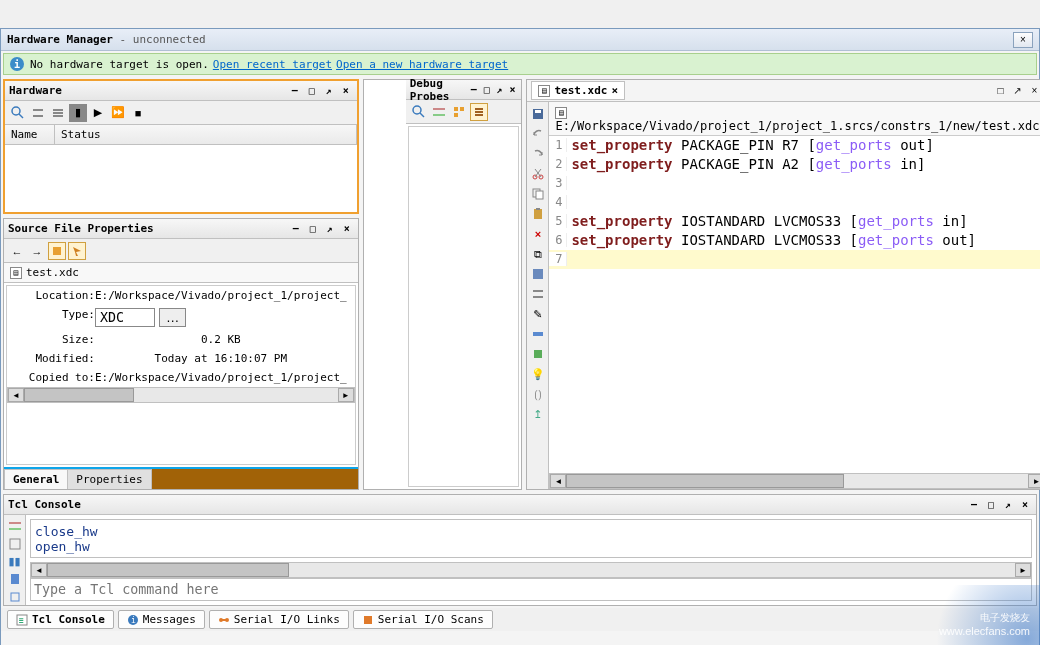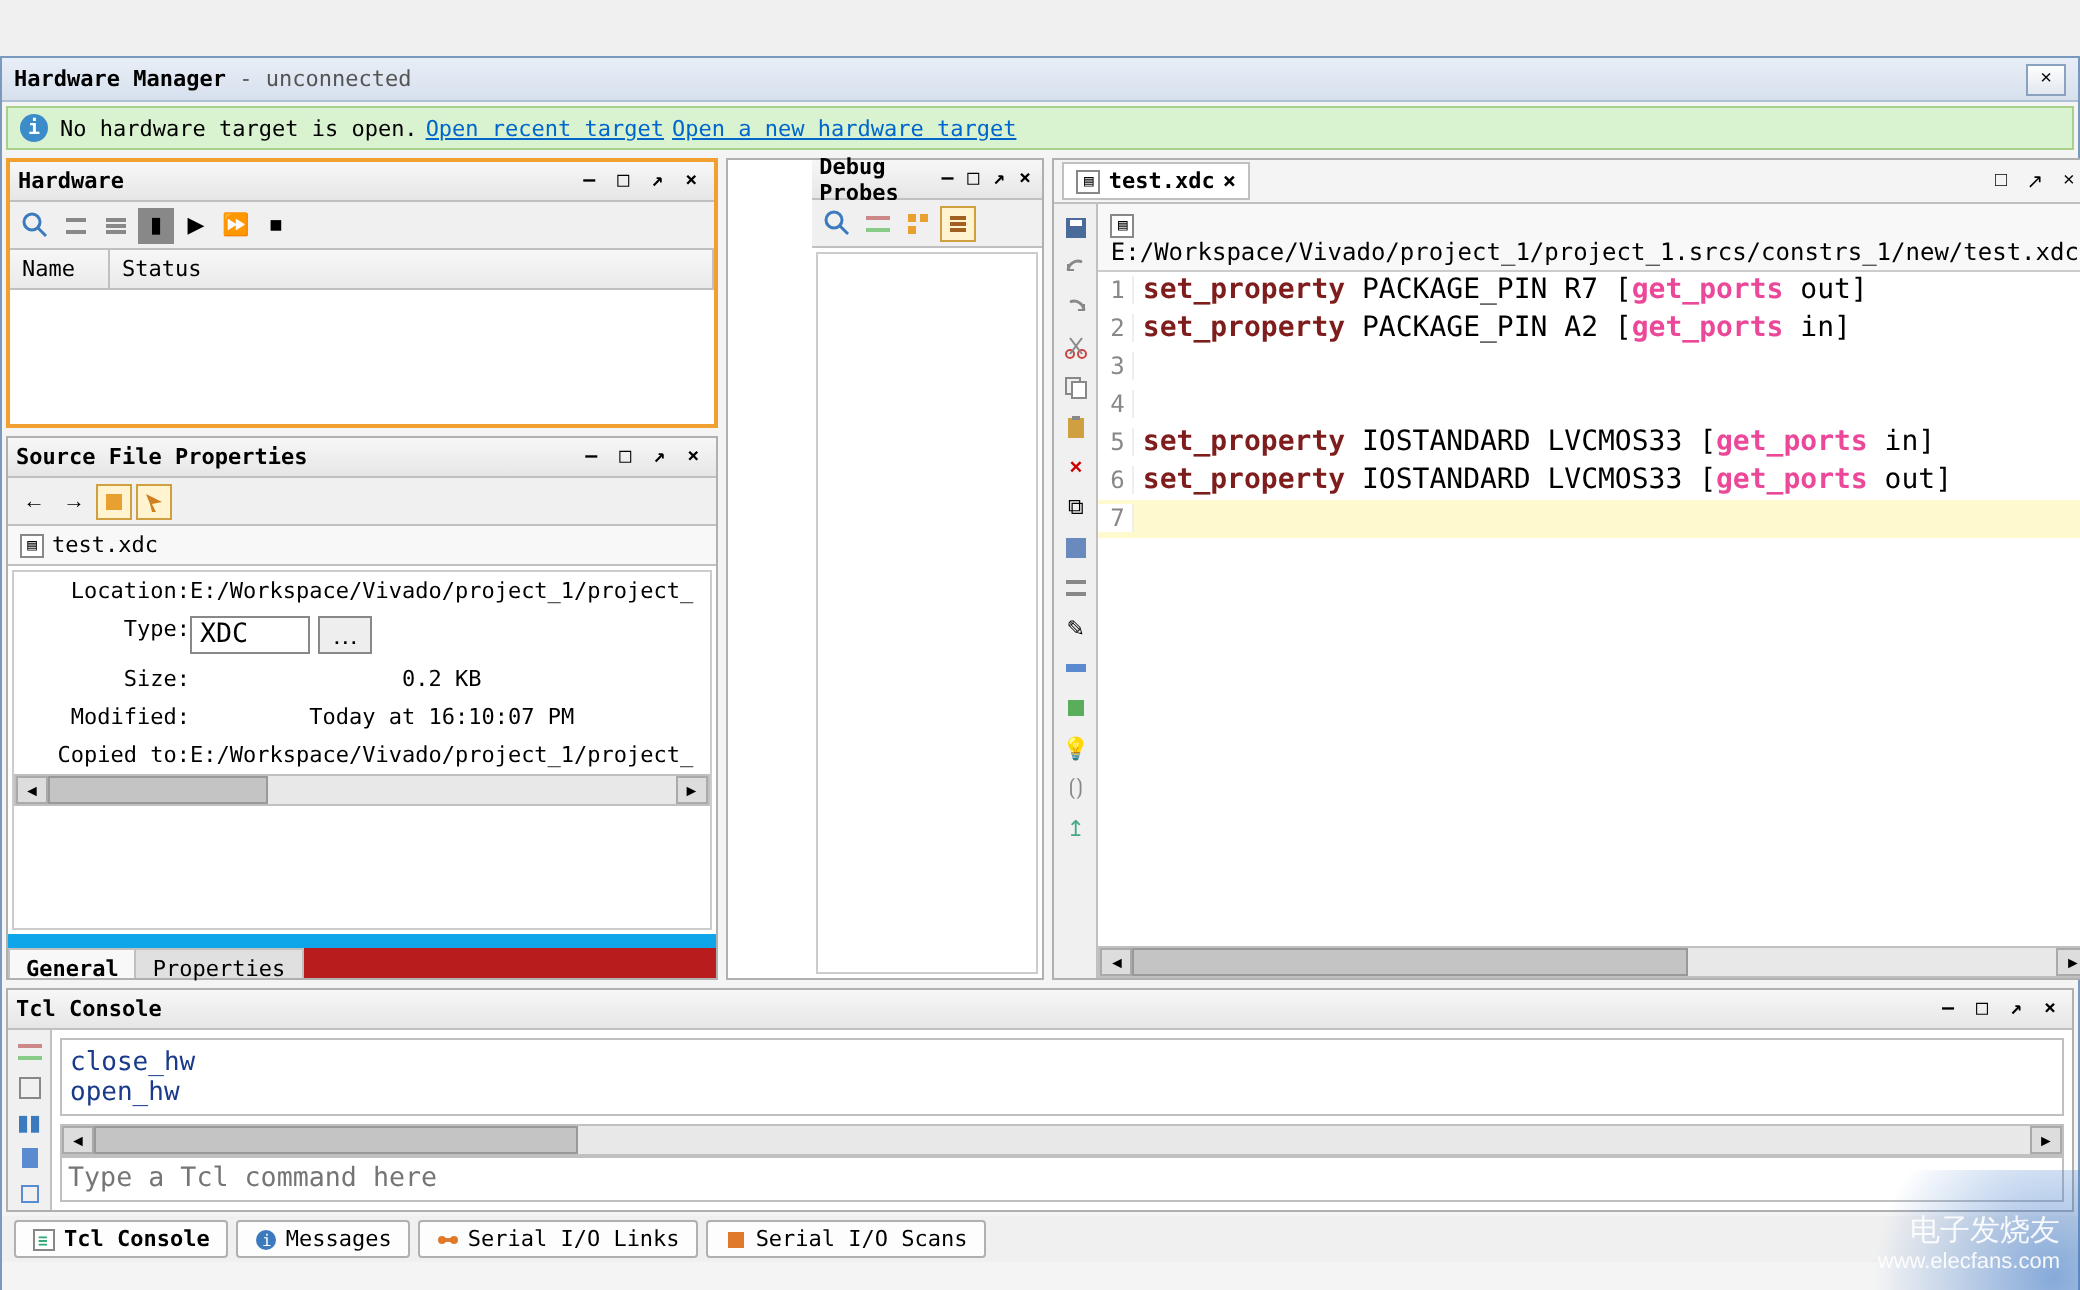--- a/index.html
+++ b/index.html
@@ -34,37 +34,37 @@
 .hw-body { flex: 1; background: #fff; }
 .hw-cols { background: linear-gradient(#f7f7f7,#eaeaea); border-bottom: 1px solid #c0c0c0; height: 20px; display: flex; }
 .hw-col { border-right: 1px solid #c0c0c0; padding: 3px 6px; font-family: Consolas, monospace; }
 
 .props { flex: 1; background: #fff; }
 .prop-row { display: flex; padding: 3px 8px; font-family: Consolas, monospace; }
 .prop-label { width: 80px; text-align: right; }
 .prop-val { flex: 1; white-space: nowrap; overflow: hidden; text-align: center; }
 .prop-input { border: 1px solid #888; background: #fff; padding: 1px 4px; width: 60px; font-family: Consolas, monospace; }
 .prop-btn { border: 1px solid #888; background: #eee; padding: 1px 6px; margin-left: 4px; cursor: pointer; }
-.tabs { display: flex; border-top: 7px solid #0ea5e9; background: #b91c1c; height: 22px; }
+.tabs { display: flex; border-top: 2px solid #0ea5e9; background: #a16207; height: 22px; }
 .tab { border: 1px solid #c0c0c0; border-bottom: none; background: #f8f8f8; padding: 3px 8px; font-family: Consolas, monospace; margin-right: -1px; cursor: pointer; }
 .tab.inactive { background: #e0e0e0; font-weight: normal; }
 .tab.active { font-weight: bold; }
 
 .file-tab { display: flex; align-items: center; height: 22px; border-bottom: 1px solid #c0c0c0; background: #f4f4f4; padding: 0 4px; }
 .file-tab-item { border: 1px solid #c0c0c0; background: #fff; padding: 2px 6px; display: flex; align-items: center; gap: 4px; font-family: Consolas, monospace; font-weight: bold; }
 .file-icon { width: 12px; height: 12px; background: #fff; border: 1px solid #888; display: inline-flex; align-items: center; justify-content: center; font-size: 8px; }
 
 .editor-path { background: #f8f8f8; border-bottom: 1px solid #ccc; padding: 2px 6px; font-family: Consolas, monospace; font-size: 12px; }
 .editor-body { display: flex; flex: 1; overflow: hidden; }
 .editor-content { flex: 1; overflow: auto; background: #fff; font-family: Consolas, monospace; font-size: 14px; }
 .code-line { display: flex; height: 19px; align-items: center; }
 .gutter { width: 18px; text-align: right; color: #888; padding-right: 4px; background: #fff; border-right: 1px solid #eee; font-size: 12px; }
 .code { padding-left: 4px; white-space: pre; }
 .kw { color: #7f1d1d; font-weight: bold; }
-.br { color: #ec4899; font-weight: bold; }
+.br { color: #8b5cf6; font-weight: normal; }
 .hl { background: #fffacd; }
 
 .tcl-panel { border: 1px solid #b0b0b0; margin: 2px; background: #fff; }
 .tcl-body { display: flex; height: 90px; }
 .tcl-content { flex: 1; display: flex; flex-direction: column; }
 .tcl-history { flex: 1; border: 1px solid #c0c0c0; margin: 4px; padding: 4px; font-family: Consolas, monospace; font-size: 13px; color: #1a3a8a; overflow: auto; }
 .tcl-input { border: 1px solid #c0c0c0; margin: 0 4px 4px 4px; padding: 3px; font-family: Consolas, monospace; color: #888; }
 
 .bottom-tabs { display: flex; padding: 2px 6px; background: #f0f0f0; gap: 4px; }
 .btab { border: 1px solid #b0b0b0; background: #fdfdfd; padding: 2px 8px; border-radius: 2px; display: flex; align-items: center; gap: 4px; font-family: Consolas, monospace; cursor: pointer; }
@@ -450,15 +450,15 @@
         <span class="btab-icon"><svg width="12" height="12">
             <rect x="2" y="2" width="8" height="8" fill="#e07a2a"></rect>
           </svg></span>
         <span>Serial I/O Scans</span>
       </div>
   </div>
 </div>
 
 <div class="watermark-circle"></div>
 <div class="watermark">
-  <div style="font-size:15px">电子发烧友</div>
+  <div style="font-size:10px">电子发烧友</div>
   <div>www.elecfans.com</div>
 </div>
 
 </body></html>

